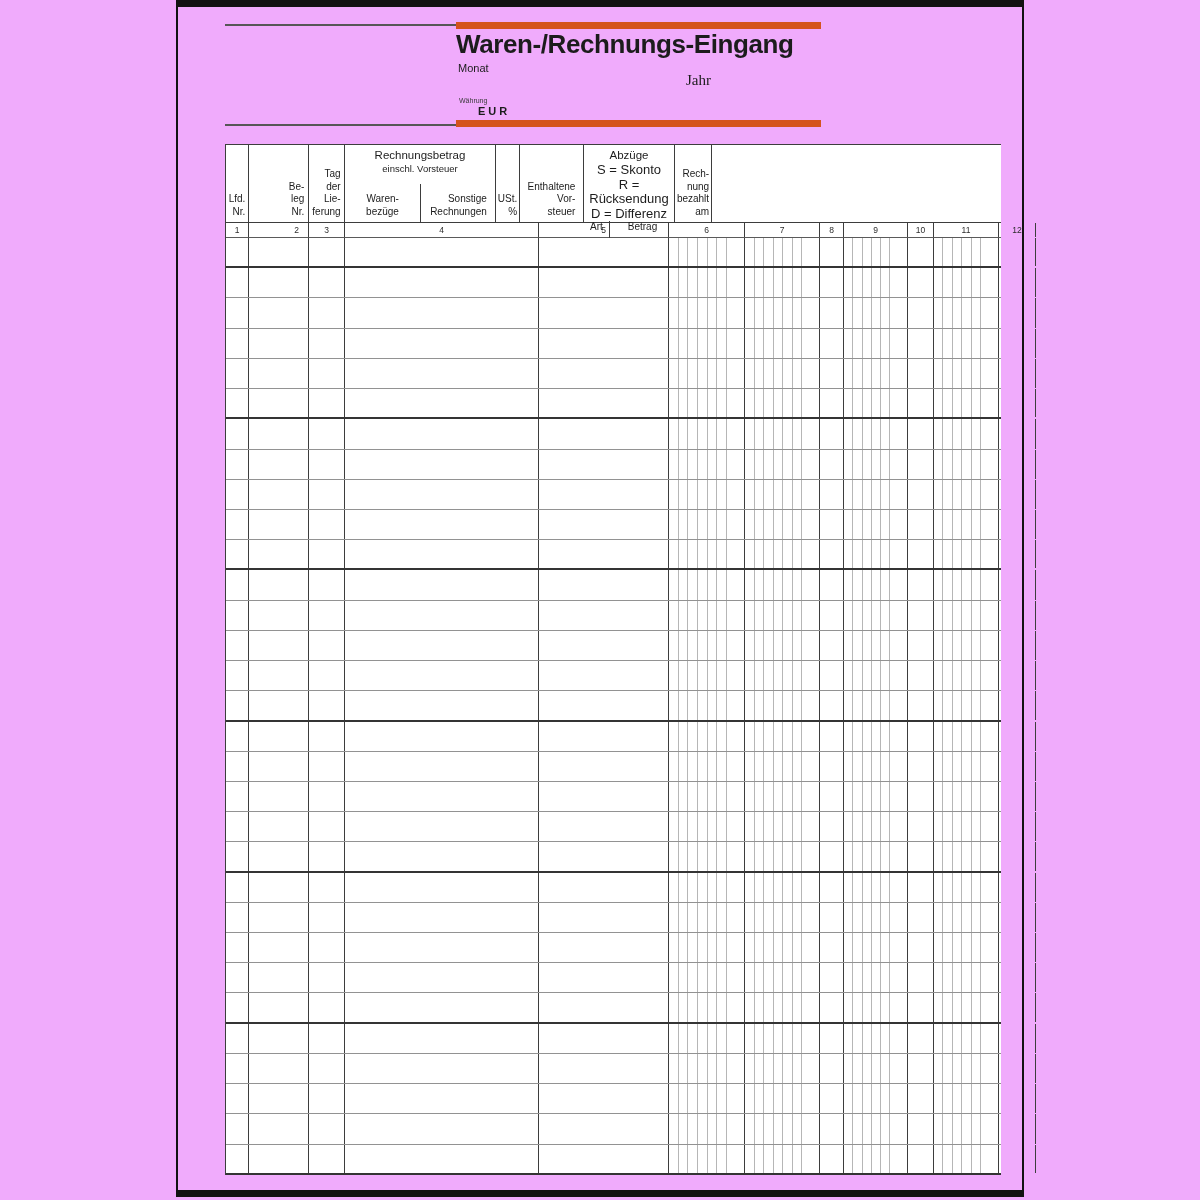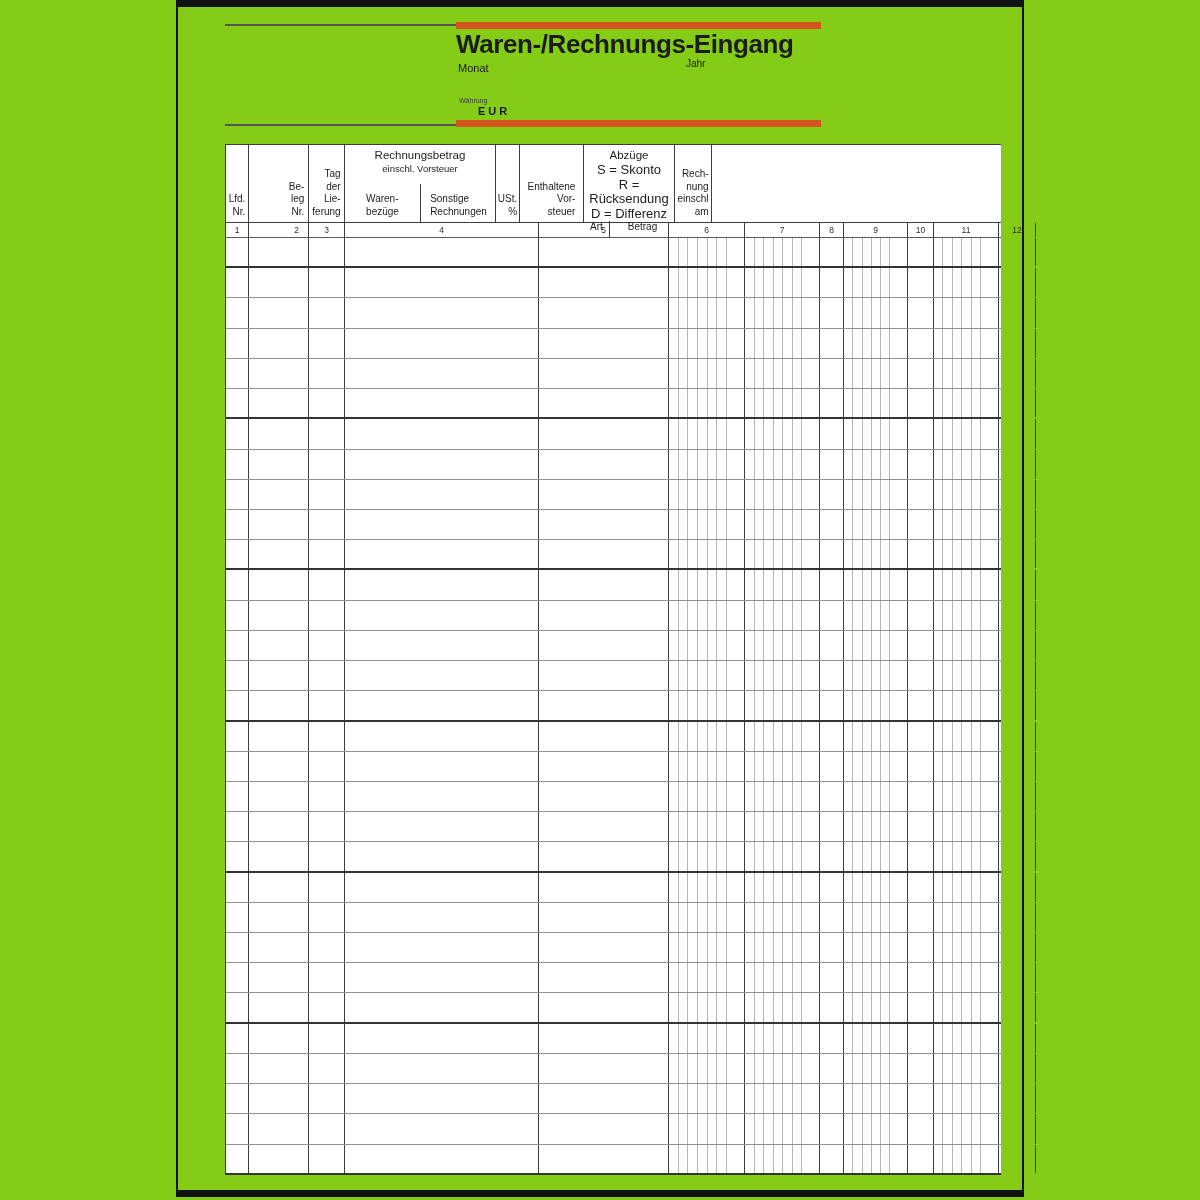--- a/index.html
+++ b/index.html
@@ -3,21 +3,21 @@
 <meta charset="utf-8">
 <style>
   :root{
     --line-dark:#3d3d3d;
     --line-mid:#929292;
     --line-light:#b6b6b6;
     --ink:#1c1c1c;
   }
   html,body{margin:0;padding:0;background:#ffffff;}
   body{width:1200px;height:1200px;position:relative;font-family:"Liberation Sans",sans-serif;color:var(--ink);}
-  .canvas{position:absolute;top:0;left:0;width:1200px;height:1200px;background:#84cc16;overflow:hidden;}
+  .canvas{position:absolute;top:0;left:0;width:1200px;height:1200px;background:#f0abfc;overflow:hidden;}
 
   
   .pad-edge-top,.pad-edge-bottom{position:absolute;left:176px;width:848px;height:7px;background:#121212;}
   .pad-edge-top{top:0;}
   .pad-edge-bottom{top:1190px;}
   .pad-edge-left,.pad-edge-right{position:absolute;top:0;width:2px;height:1197px;background:#121212;}
   .pad-edge-left{left:176px;}
   .pad-edge-right{left:1022px;}
 
   
@@ -25,21 +25,21 @@
   .rule.r1{top:24px;}
   .rule.r2{top:124px;}
 
   
   .masthead{position:absolute;left:456px;top:0;width:367px;height:130px;}
   .accent-bar{position:absolute;left:0;width:365px;height:7px;}
   .bar1{top:22px;}
   .bar2{top:120px;}
   .form-title{position:absolute;left:0;top:29px;font-size:26px;font-weight:bold;letter-spacing:-0.4px;white-space:nowrap;}
   .month-label{position:absolute;left:2px;top:62px;font-size:11px;}
-  .year-label{position:absolute;left:230px;top:58px;font-size:10px;}
+  .year-label{position:absolute;left:230px;top:72px;font-size:15px;font-family:Liberation Serif, serif;}
   .currency-label{position:absolute;left:3px;top:97px;font-size:7px;color:#3a3a3a;}
   .currency-value{position:absolute;left:2px;top:105px;font-size:11px;font-weight:bold;letter-spacing:3px;margin-left:20px;}
 
   
   .ftable{position:absolute;left:225px;top:144px;width:776px;border-top:1.5px solid var(--line-dark);border-left:1.5px solid var(--line-dark);box-sizing:border-box;background:#fff;}
   .ftable *{box-sizing:border-box;}
 
   .c1{width:23px;}.c2{width:24px;margin-left:36px;}.c3{width:36px;}.c4{width:194px;}.c5{width:130px;}
   .c6{width:76px;}.c7{width:75px;}.c8{width:24px;}.c9{width:64px;}
   .c10{width:26px;}.c11{width:65px;text-align:right;}.c12{width:37px;}
@@ -49,21 +49,21 @@
   .thead{display:flex;height:78px;border-bottom:1.5px solid var(--line-dark);}
   .hcell{border-right:1.5px solid var(--line-dark);display:flex;flex-direction:column;justify-content:flex-end;align-items:center;text-align:right;font-size:10px;line-height:1.24;padding-bottom:4px;white-space:pre-line;}
   .hgroup{border-right:1.5px solid var(--line-dark);display:flex;flex-direction:column;}
   .grp-top{flex:1;display:flex;flex-direction:column;align-items:center;text-align:center;padding-top:4px;}
   .grp-title{font-size:11.5px;line-height:1.15;}
   .grp-sub{font-size:9.5px;margin-top:1px;}
   .grp-legend{font-size:13px;line-height:1.12;margin-top:1px;white-space:pre-line;}
   .grp-split{display:flex;}
   .g67 .grp-split{height:38px;}
   .g1011 .grp-split{height:25px;}
-  .hsub{display:flex;flex-direction:column;justify-content:flex-end;align-items:center;text-align:left;font-size:10px;line-height:1.24;padding-bottom:4px;white-space:pre-line;border-right:1.5px solid var(--line-dark);}
+  .hsub{display:flex;flex-direction:column;justify-content:flex-end;align-items:center;text-align:right;font-size:10px;line-height:1.24;padding-bottom:4px;white-space:pre-line;border-right:1.5px solid var(--line-dark);}
   .hsub.last{border-right:none;}
 
   .numrow{display:flex;height:15px;border-bottom:1px solid #5a5a5a;}
   .ncell{border-right:1.5px solid var(--line-dark);display:flex;align-items:center;justify-content:center;font-size:8.5px;color:#2c2c2c;}
 
   .tbody{display:block;}
   .trow{display:flex;height:30.23px;border-bottom:1px solid var(--line-mid);}
   .trow.group-end{border-bottom:2px solid #343434;}
   .tcell{border-right:1.5px solid var(--line-dark);display:flex;height:100%;}
   .sub{flex:1;border-right:1px solid var(--line-light);height:100%;}
@@ -127,21 +127,21 @@
 R = Rücksendung
 D = Differenz</div>
         </div>
         <div class="grp-split">
           <div class="hsub c10">Art</div>
           <div class="hsub c11 last">Betrag</div>
         </div>
       </div>
       <div class="hcell c12">Rech-
 nung
-einschl
+bezahlt
 am</div>
     </div>
 
     <div class="numrow">
       <div class="ncell c1">1</div>
       <div class="ncell c2">2</div>
       <div class="ncell c3">3</div>
       <div class="ncell c4">4</div>
       <div class="ncell c5">5</div>
       <div class="ncell c6">6</div>

